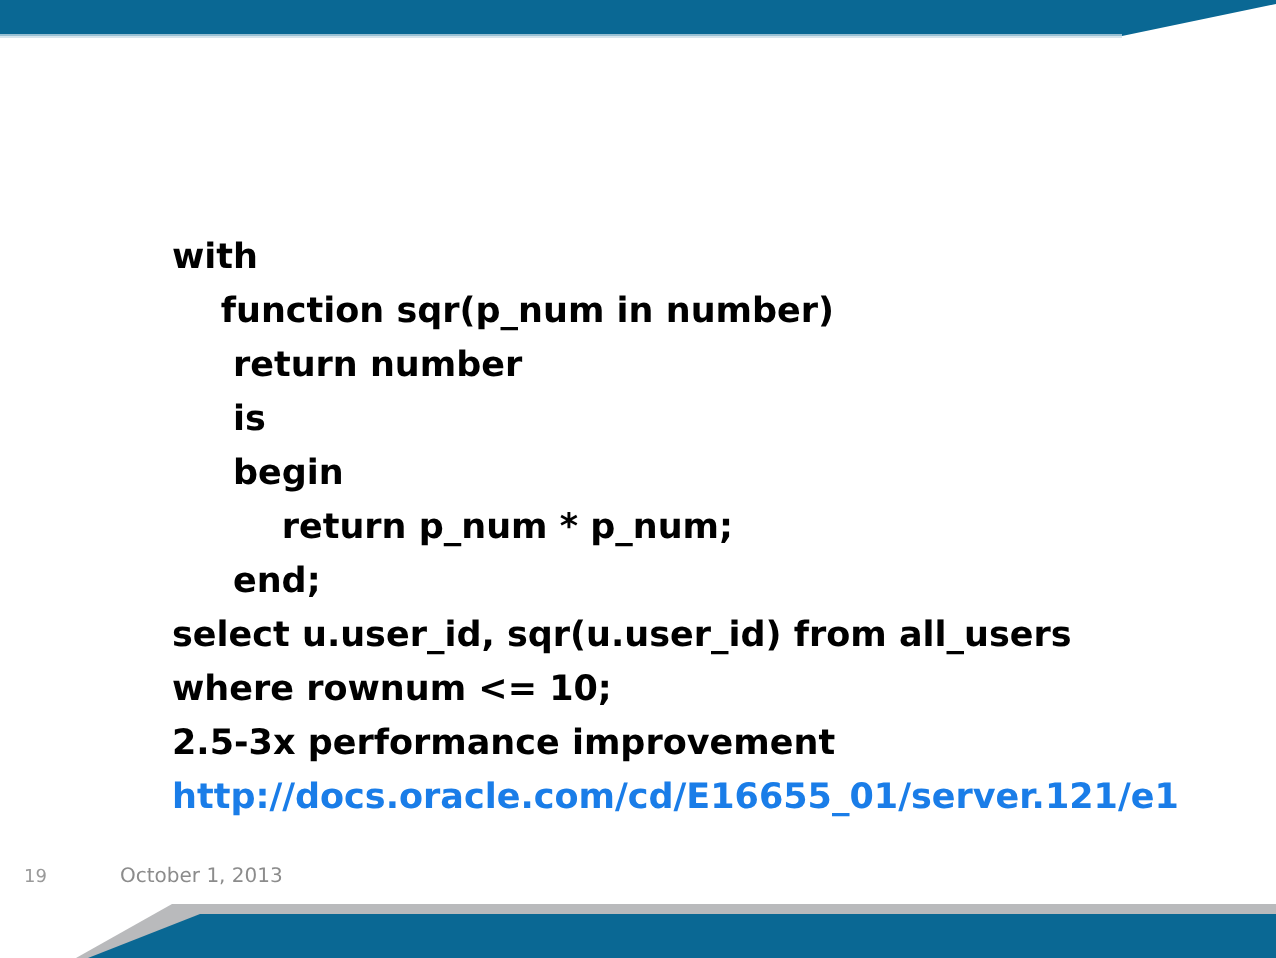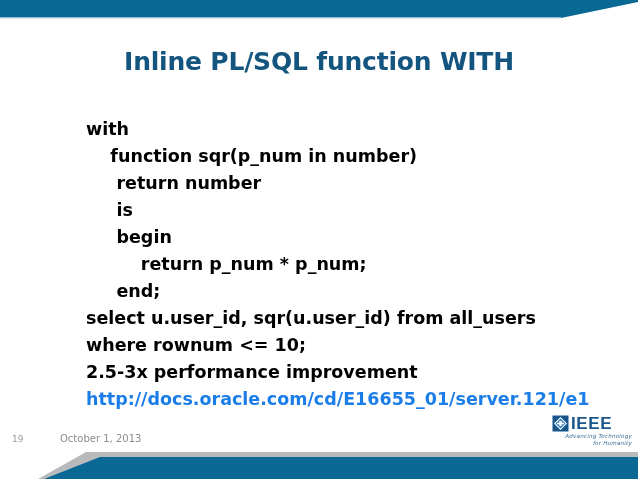--- a/index.html
+++ b/index.html
@@ -151,55 +151,36 @@
   }
 </style>
 </head>
 <body>
 
 <div id="slide">
 
   <div id="top-banner"></div>
   <div id="top-banner-shadow"></div>
 
-  <div id="title">Inline PL/SQL function WITH</div>
 
   <div id="body-block">
     <span class="code-line">with</span>
     <span class="code-line">    function sqr(p_num in number)</span>
     <span class="code-line">     return number</span>
     <span class="code-line">     is</span>
     <span class="code-line">     begin</span>
     <span class="code-line">         return p_num * p_num;</span>
     <span class="code-line">     end;</span>
     <span class="code-line">select u.user_id, sqr(u.user_id) from all_users</span>
     <span class="code-line">where rownum &lt;= 10;</span>
     <span class="code-line">2.5-3x performance improvement</span>
     <span class="code-line link">http://docs.oracle.com/cd/E16655_01/server.121/e1</span>
   </div>
 
   <div id="footer-slide-no">19</div>
 
   <div id="footer-date">October 1, 2013</div>
 
-  <div id="ieee-logo">
-    <div id="ieee-mark-row">
-      <div id="ieee-diamond">
-        <svg width="17" height="17" viewBox="0 0 34 34" xmlns="http://www.w3.org/2000/svg">
-          <rect x="1" y="1" width="32" height="32" fill="#17558a"></rect>
-          <polygon points="17,4 30,17 17,30 4,17" fill="#ffffff"></polygon>
-          <polygon points="17,7 27,17 17,27 7,17" fill="#2f7fc0"></polygon>
-          <rect x="14.5" y="12" width="5" height="10" fill="#ffffff"></rect>
-          <rect x="10" y="15.5" width="14" height="3" fill="#ffffff"></rect>
-        </svg>
-      </div>
-      <div id="ieee-wordmark">IEEE</div>
-    </div>
-    <div id="ieee-tagline">
-      <div>Advancing Technology</div>
-      <div>for Humanity</div>
-    </div>
-  </div>
 
   <div id="bottom-gray"></div>
   <div id="bottom-blue"></div>
 
 </div>
 
 </body></html>

